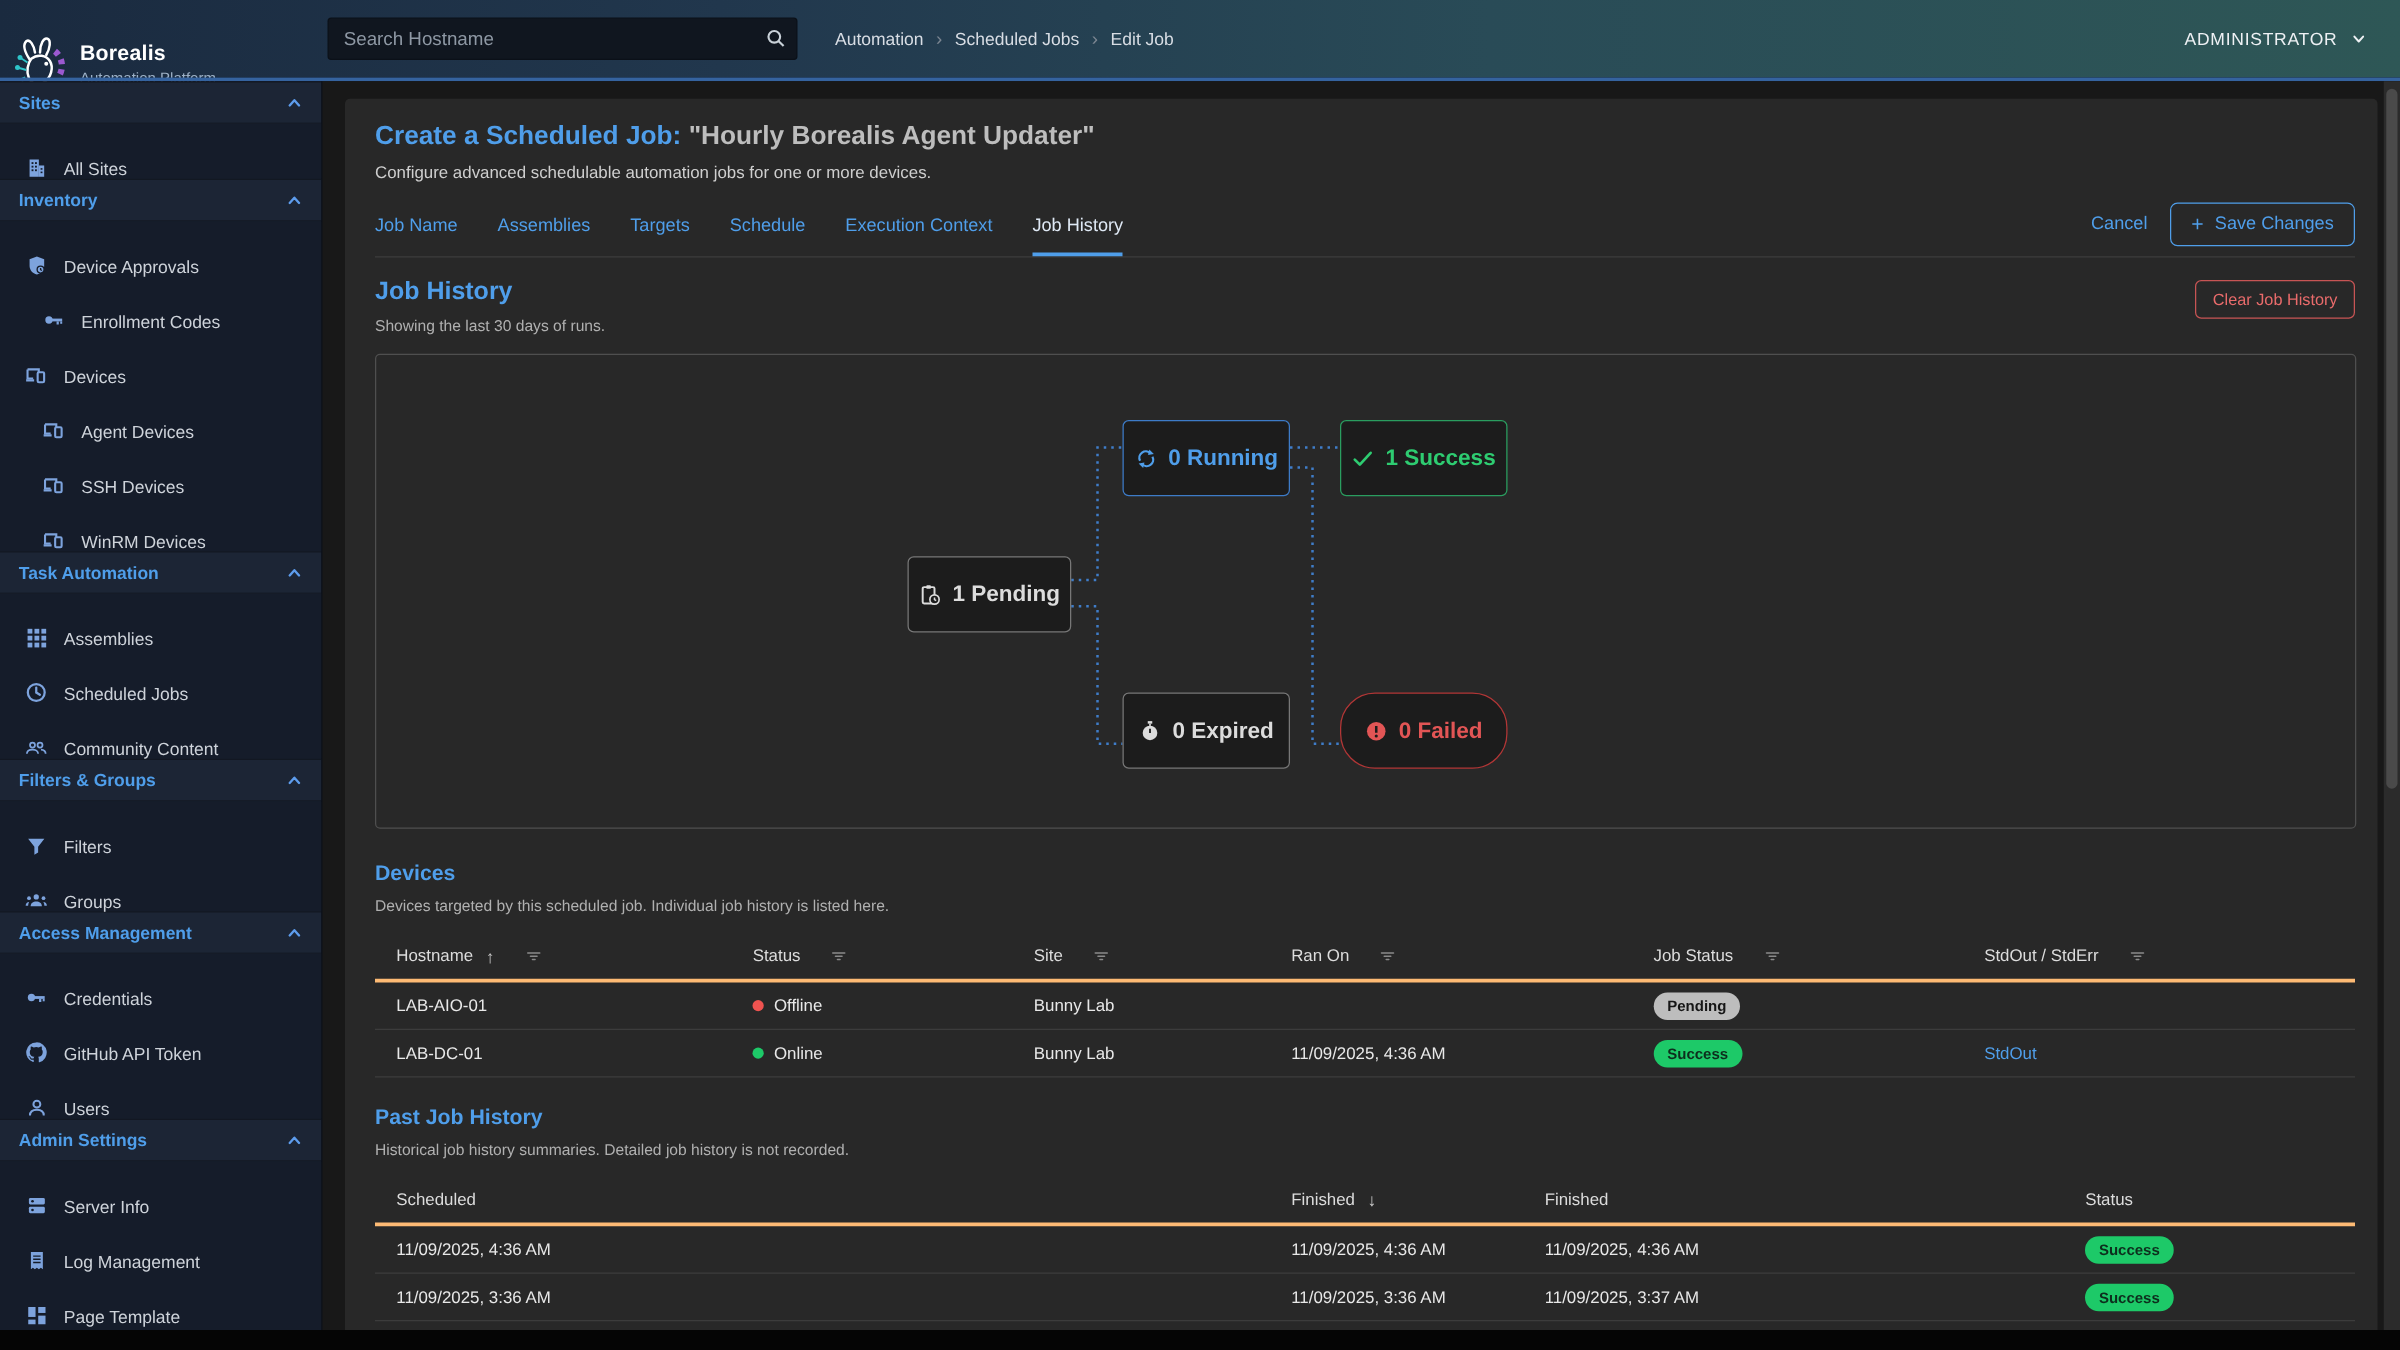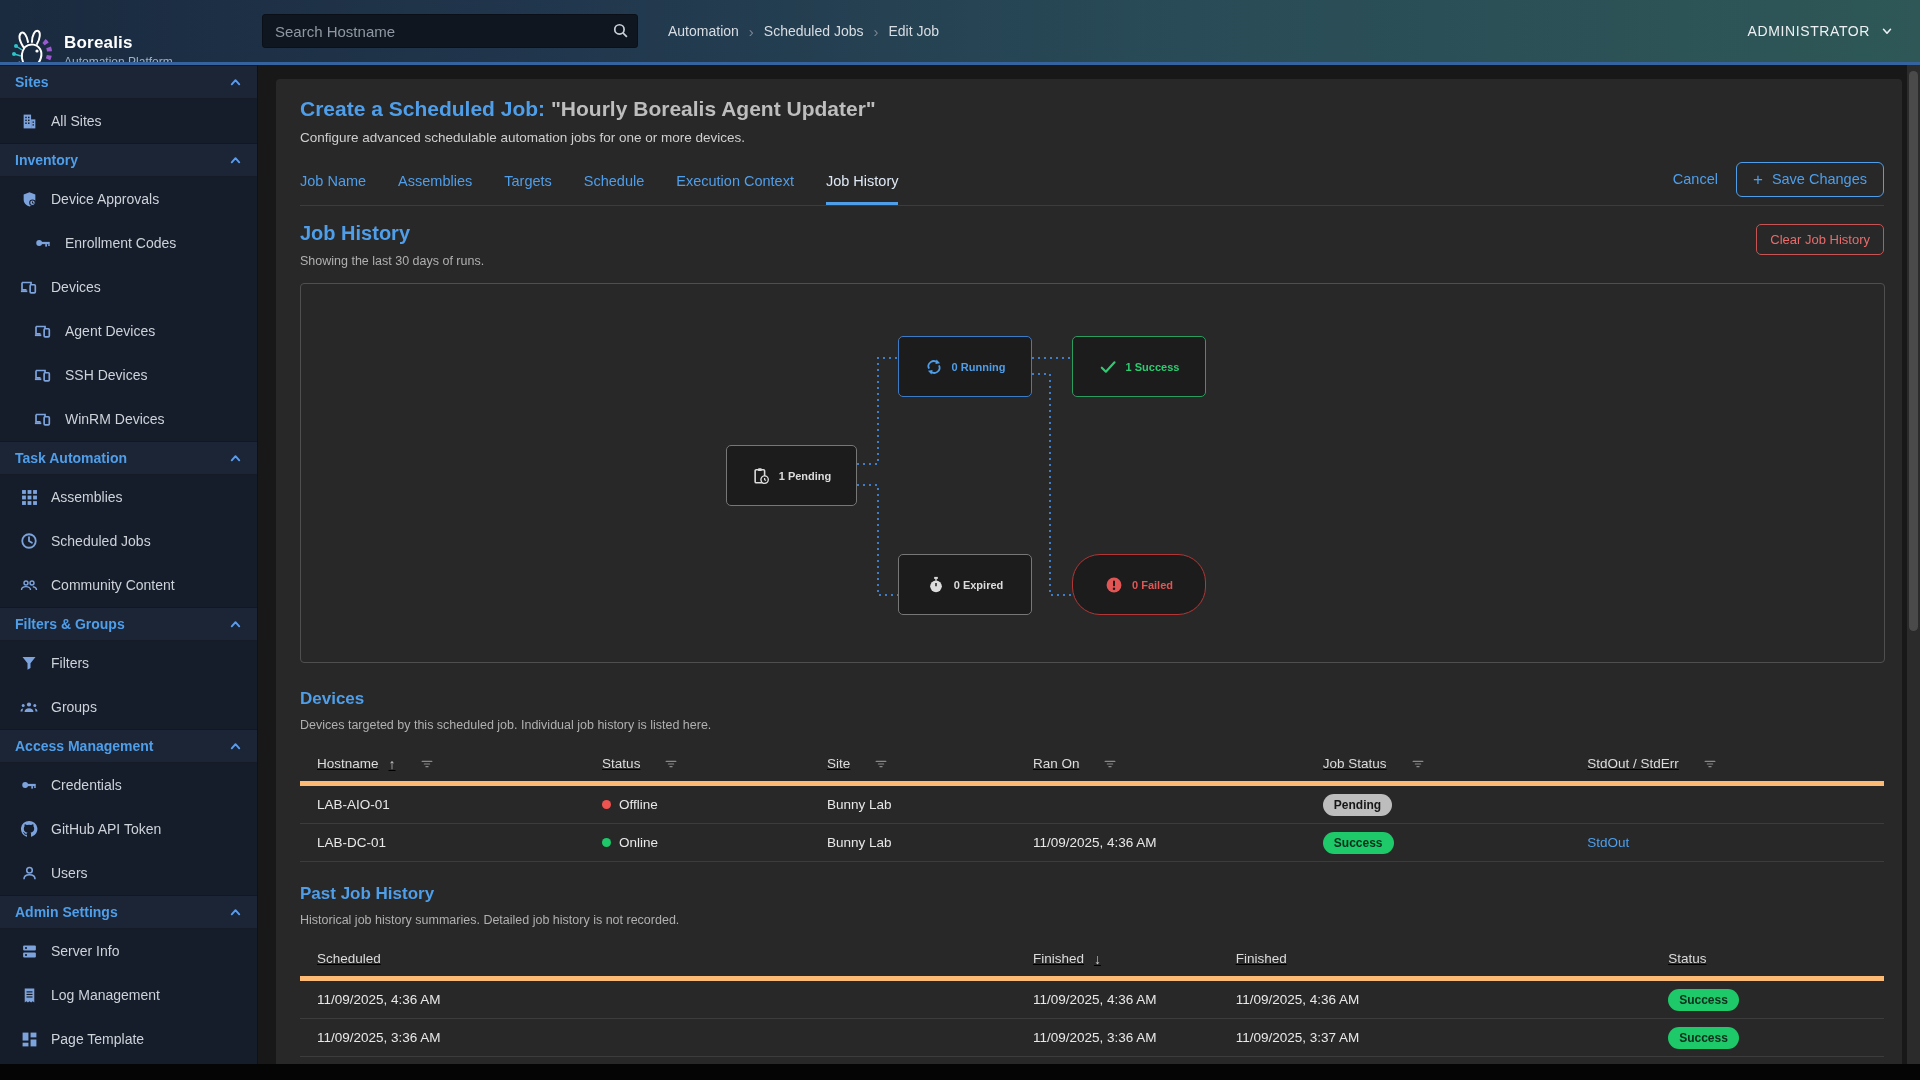--- a/index.html
+++ b/index.html
@@ -30,21 +30,21 @@
   
   .layout { position:absolute; left:0; top:65px; width:1920px; height:999px; display:flex; }
 
   
   .sidebar { width:258px; height:100%; background:#151c2a; flex:0 0 auto; overflow:hidden;
     border-right:1px solid #0d1118; }
   .sb-header { height:34px; background:#1c2535; display:flex; align-items:center; padding:0 14px 0 15px;
     border-top:1px solid rgba(0,0,0,.35); border-bottom:1px solid rgba(0,0,0,.25); cursor:pointer;gap:10px; }
   .sb-header .sb-label { color:#4f9eea; font-weight:bold; font-size:14px; flex:1; }
   .sb-header .chev { color:#5d9cec; }
-  .sb-item { height:44px; display:flex; align-items:center; padding-left:20px; gap:13px; cursor:pointer; }
+  .sb-item { height:44px; display:flex; align-items:flex-end; padding-left:20px; gap:13px; cursor:pointer; }
   .sb-item.indent { padding-left:34px; }
   .sb-item .sb-ic { color:#7da3dd; width:18px; display:flex; justify-content:center; }
   .sb-item .sb-text { color:#ced3da; font-size:14px; }
 
   
   .main { position:relative; flex:1; background:#181818; height:100%; overflow:hidden; }
   .card { position:absolute; left:18px; top:14px; width:1626px; background:#282828; border-radius:4px;
     padding:0; }
   .card-head { padding:18px 18px 0 24px; }
   .page-title { font-size:21px; }
@@ -68,38 +68,38 @@
   .h-job-history { color:#4f9eea; font-size:20px; }
   .sub-text { margin-top:9px; color:#b0b0b0; font-size:12.5px; }
   .btn-clear { background:none; border:1px solid #c75454; border-radius:5px; color:#e96b6b;
     font-size:13px; padding:7px 13px; cursor:pointer; font-family:inherit; margin-top:2px; }
 
   
   .diagram { position:relative; margin-top:15px; width:1585px; height:380px;
     border:1px solid #4f4f4f; border-radius:4px; }
   .flow-svg { position:absolute; left:0; top:0; }
   .node { position:absolute; display:flex; align-items:center; justify-content:center; gap:9px;
-    background:#1c1c1c; border:1px solid #777; border-radius:5px; font-size:11px; font-weight:bold;
+    background:#1c1c1c; border:1px solid #777; border-radius:5px; font-size:18px; font-weight:bold;
     color:#dcdcdc; }
   .node .n-ic { display:flex; }
   .node.info    { border-color:#3d7bc7; color:#4f9eea; }
   .node.success { border-color:#2a9d5f; color:#2ecc71; }
   .node.danger  { border-color:#b23636; color:#e25555;border-radius:28px; }
   .node-pending { left:425px; top:161px; width:131px; height:61px; }
   .node-running { left:597px; top:52px;  width:134px; height:61px; }
   .node-success { left:771px; top:52px;  width:134px; height:61px; }
   .node-expired { left:597px; top:270px; width:134px; height:61px; }
   .node-failed  { left:771px; top:270px; width:134px; height:61px; }
 
   
   .tbl { width:1584px; }
   .trow { display:grid; align-items:center; border-bottom:1px solid #3c3c3c; }
   .devices-grid { grid-template-columns:18% 14.2% 13% 18.3% 16.7% auto; }
   .past-grid { grid-template-columns:45.2% 12.8% 27.3% auto; }
-  .trow.thead { border-bottom:5px solid #fdba74; height:40px;text-decoration:underline; }
+  .trow.thead { border-bottom:3px solid #fdba74; height:40px; }
   .trow.tdata { height:38px; }
   .cell { padding-left:17px; font-size:13.5px; color:#e8e8e8; display:flex; align-items:center; gap:8px; }
   .cell.hcell { color:#dcdcdc; font-size:13.5px; gap:10px; }
   .hcell .sort-arrow { color:#c9c9c9; font-size:14px; }
   .hcell .flt { color:#8a8a8a; margin-left:14px; cursor:pointer; display:flex; }
   .dot { width:9px; height:9px; border-radius:50%; flex:0 0 auto; }
   .chip { display:inline-block; padding:4px 11px; border-radius:12px; font-size:12px; font-weight:bold; }
   .chip.pending { background:#bdbdbd; color:#161616; }
   .chip.success { background:#1dc968; color:#0d2e1d; }
   .link { color:#4f9eea; cursor:pointer; }

